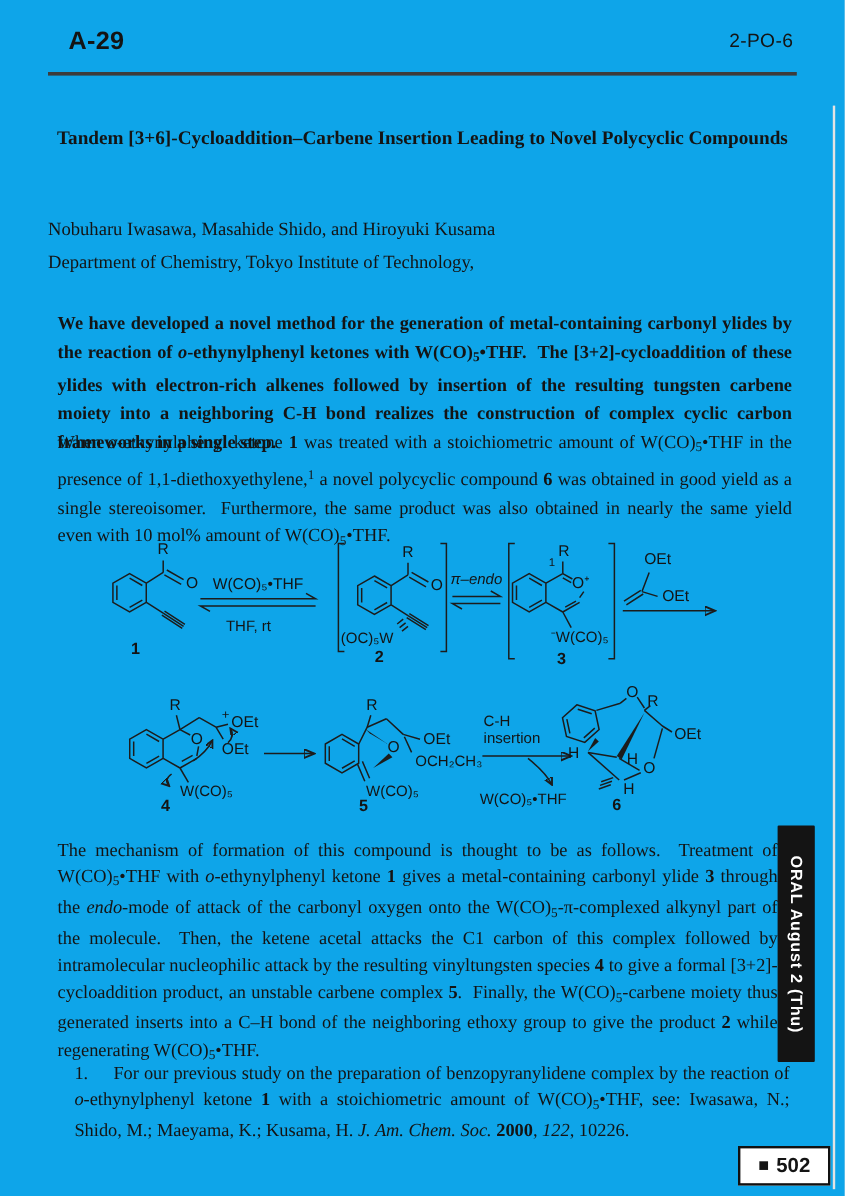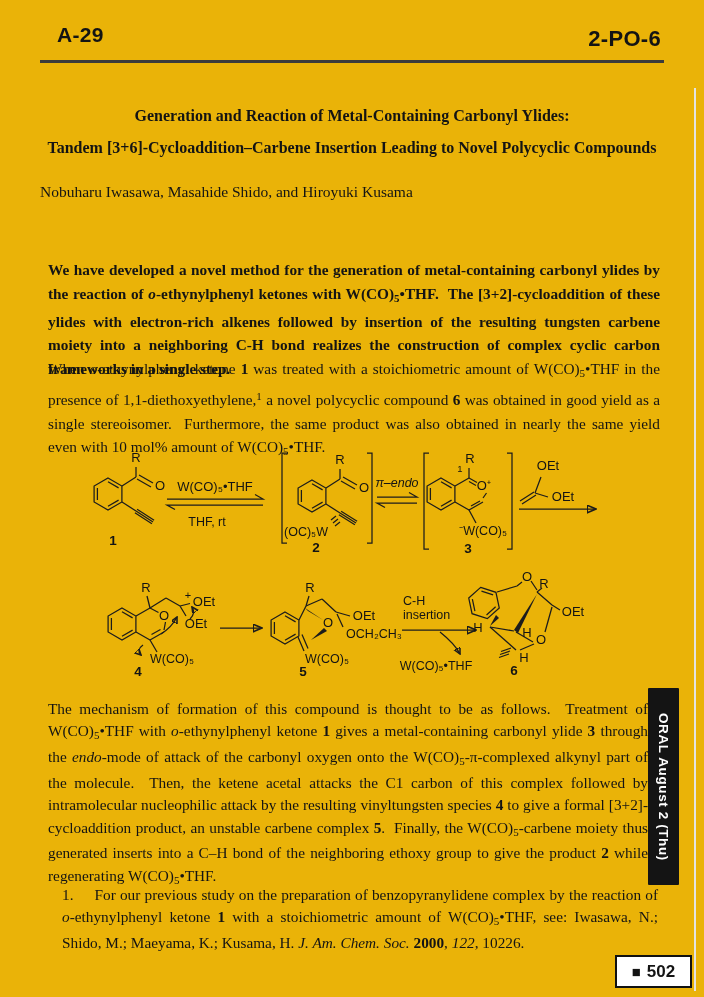--- a/index.html
+++ b/index.html
@@ -1,22 +1,22 @@
 <!DOCTYPE html>
 <html><head>
 <meta charset="utf-8">
 <style>
   html,body{margin:0;padding:0;background:#e9e9e9;}
-  .page{position:relative;width:704px;height:997px;background:#eab308;overflow:hidden;
+  .page{position:relative;width:704px;height:997px;background:#0ea5e9;overflow:hidden;
         font-family:"Liberation Serif",serif;color:#141414;}
   
   .hdr-l{position:absolute;left:57px;top:23px;font-family:"Liberation Sans",sans-serif;
          font-weight:bold;font-size:21px;letter-spacing:.3px;}
   .hdr-r{position:absolute;right:43px;top:26px;font-family:"Liberation Sans",sans-serif;
-         font-weight:bold;font-size:22px;letter-spacing:.3px;}
+         font-weight:normal;font-size:16px;letter-spacing:.3px;}
   .rule{position:absolute;left:40px;top:60px;width:624px;height:2.5px;background:#3c3c3c;}
   
   .title{position:absolute;left:40px;top:100px;width:624px;text-align:center;
          font-weight:bold;font-size:16px;line-height:32px;}
   .authors{position:absolute;left:40px;top:178px;width:624px;text-align:left;
            font-size:15.5px;line-height:27px;}
   
   .para{position:absolute;font-size:15.3px;line-height:23.5px;text-align:justify;}
   #p1{left:48px;top:258px;width:612px;font-weight:bold;}
   #p2{left:48px;top:357px;width:612px;font-family:Liberation Serif, serif;}
@@ -52,26 +52,26 @@
 </head>
 <body>
 
 <div class="page">
 
   <span class="hdr-l">A-29</span>
   <span class="hdr-r">2-PO-6</span>
   <div class="rule"></div>
 
   <div class="title">
-    <div>Generation and Reaction of Metal-Containing Carbonyl Ylides:</div>
     <div>Tandem [3+6]-Cycloaddition–Carbene Insertion Leading to Novel Polycyclic Compounds</div>
   </div>
 
   <div class="authors">
     <div>Nobuharu Iwasawa, Masahide Shido, and Hiroyuki Kusama</div>
+    <div>Department of Chemistry, Tokyo Institute of Technology,</div>
   </div>
 
   <div class="para" id="p1"><span>We have developed a novel method for the generation of metal-containing carbonyl ylides by the reaction of </span><span class="s-i">o</span><span>-ethynylphenyl ketones with W(CO)</span><span class="s-sub">5</span><span>•THF.&nbsp; The [3+2]-cycloaddition of these ylides with electron-rich alkenes followed by insertion of the resulting tungsten carbene moiety into a neighboring C-H bond realizes the construction of complex cyclic carbon frameworks in a single step.</span></div>
   <div class="para" id="p2"><span>When </span><span class="s-i">o</span><span>-ethynylphenyl ketone </span><span class="s-b">1</span><span> was treated with a stoichiometric amount of W(CO)</span><span class="s-sub">5</span><span>•THF in the presence of 1,1-diethoxyethylene,</span><span class="s-sup">1</span><span> a novel polycyclic compound </span><span class="s-b">6</span><span> was obtained in good yield as a single stereoisomer.&nbsp; Furthermore, the same product was also obtained in nearly the same yield even with 10 mol% amount of W(CO)</span><span class="s-sub">5</span><span>•THF.</span></div>
 
   <svg class="scheme" width="625" height="250" viewBox="0 0 625 250">
     <defs>
       <g id="bz">
         <path d="M0,-16 L13.9,-8 L13.9,8 L0,16 L-13.9,8 L-13.9,-8 Z"></path>
         <path d="M0,-12.2 L10.6,-6.1 M10.6,6.1 L0,12.2 M-10.6,6.1 L-10.6,-6.1"></path>

